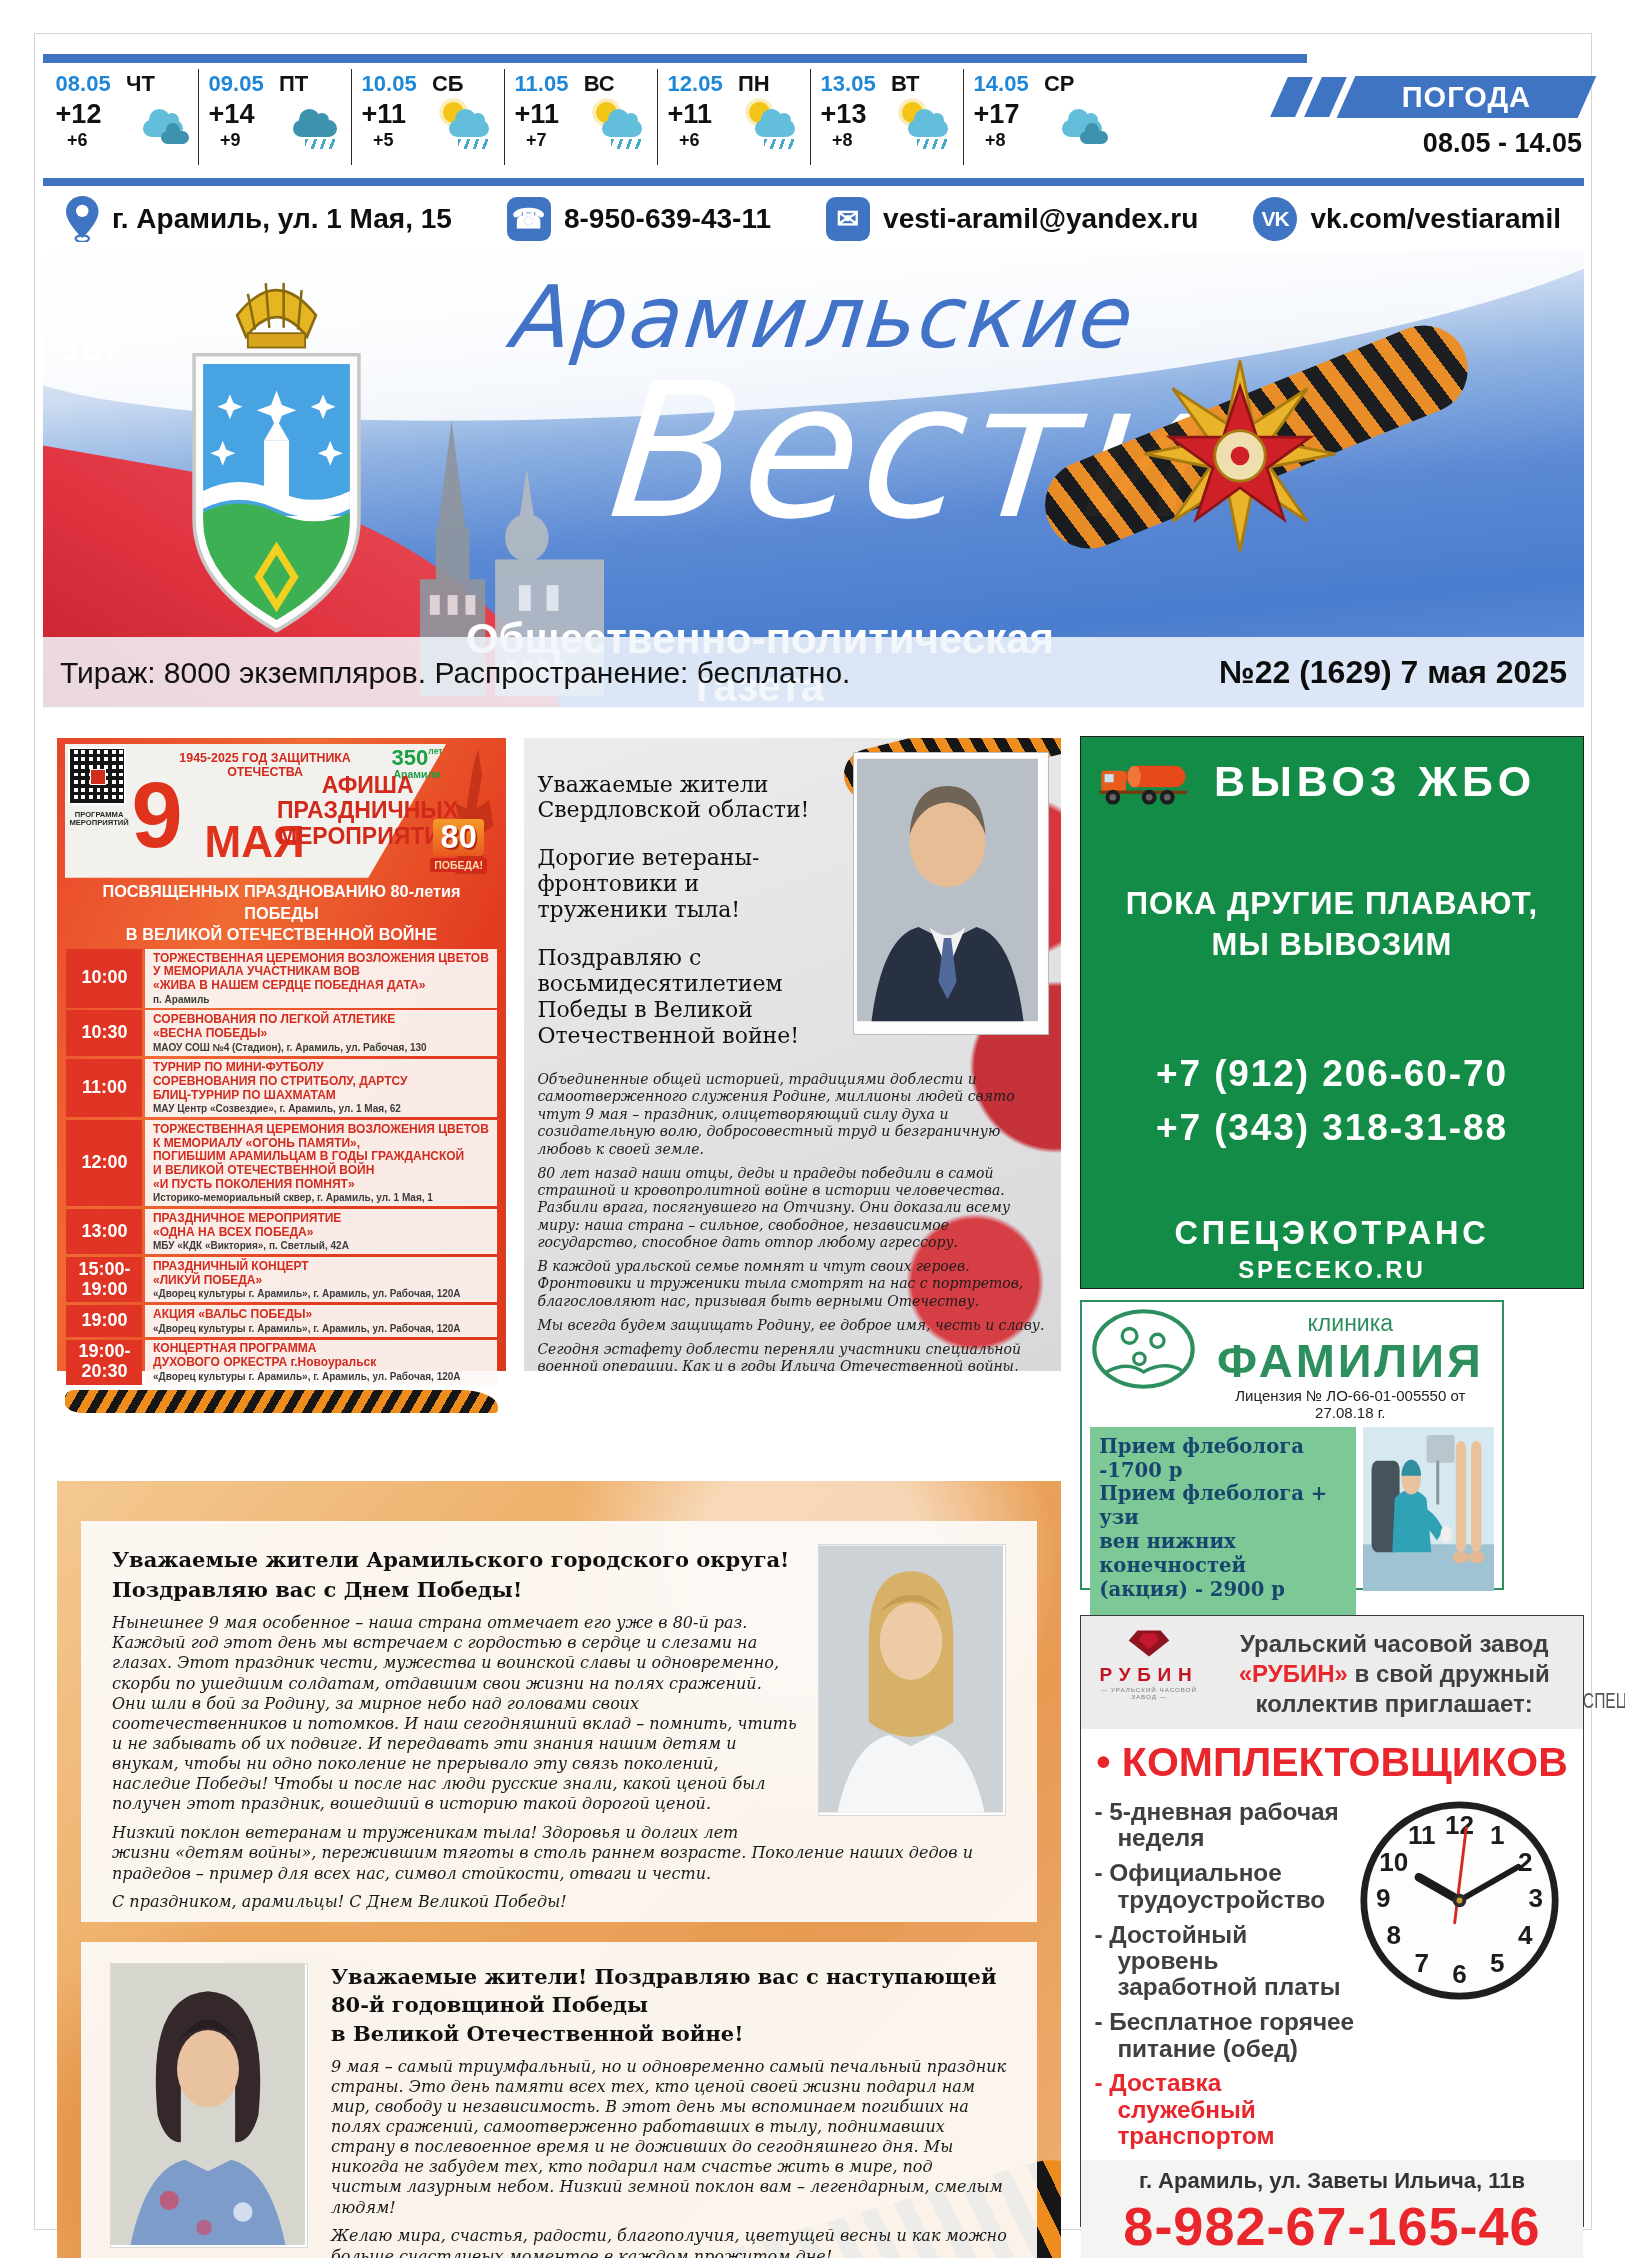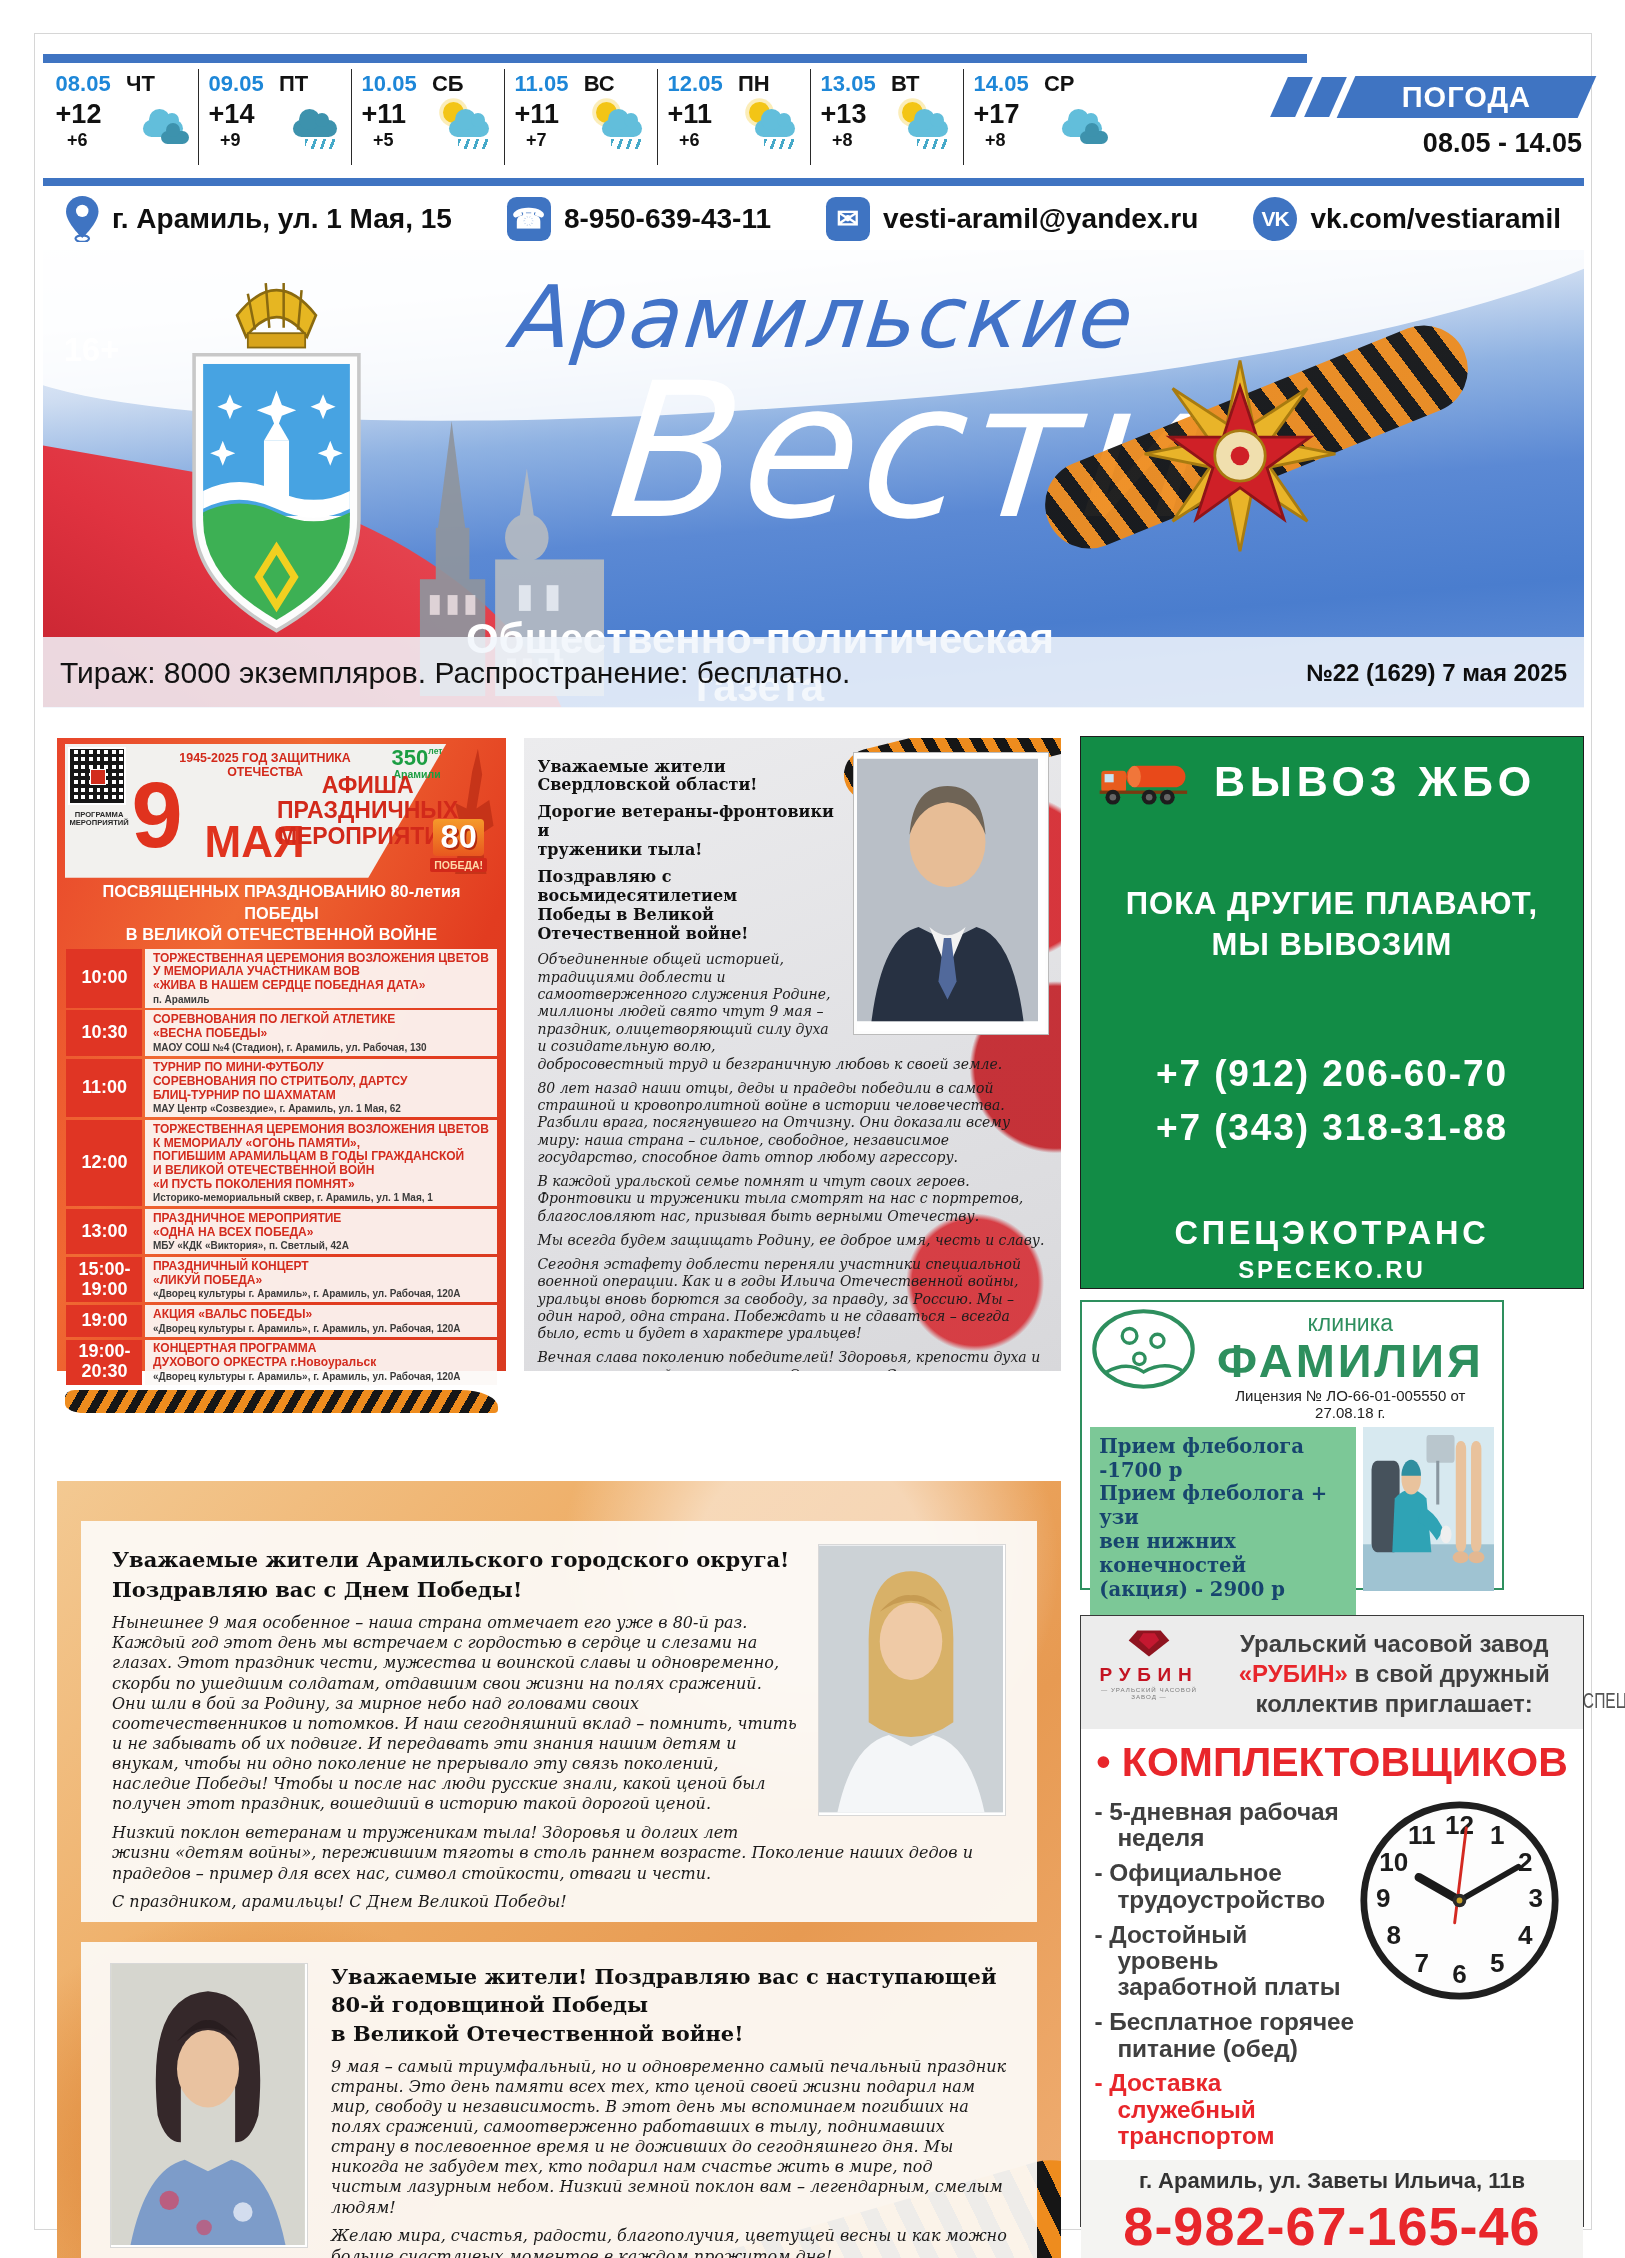--- a/index.html
+++ b/index.html
@@ -72,21 +72,21 @@
   .ribbon{position:absolute;right:103px;top:143px;width:449px;height:88px;border-radius:44px;
           background:repeating-linear-gradient(75deg,#ee8c1e 0 14.3px,#161616 14.3px 29px);
           transform:rotate(-22deg);opacity:.95;}
   .order{position:absolute;right:241px;top:103px;}
 
   
   .tirage{position:absolute;left:43px;top:637px;width:1541px;height:71px;
           background:rgba(241,246,252,.86);display:flex;align-items:center;
           justify-content:space-between;padding:0 17px;box-sizing:border-box;}
   .tirage .tl{font-size:30px;color:#121212;}
-  .tirage .tr{font-size:24px;font-weight:bold;color:#0d0d0d;}
+  .tirage .tr{font-size:32px;font-weight:bold;color:#0d0d0d;}
 
   
   .poster{position:absolute;left:57px;top:738px;width:449px;height:633px;box-sizing:border-box;
           background:linear-gradient(115deg,#e8452a 0%,#f06a33 35%,#e23c20 70%,#d93a20 100%);
           padding:5.7px 7.6px 0 7.6px;}
   .phead{position:relative;height:134px;}
   .ppanel{position:absolute;inset:0;background:#f2f1ee;
           clip-path:polygon(0 0,88% 0,70% 100%,0 100%);}
   .qr{position:absolute;left:5.7px;top:5.7px;width:54px;height:54px;background:
       repeating-linear-gradient(0deg,#151515 0 3.8px,transparent 3.8px 7.6px),
@@ -126,22 +126,22 @@
            overflow:hidden;padding:11.5px 13.4px;
            background:
              radial-gradient(circle at 92% 22%,rgba(213,35,42,.9) 0 76px,transparent 82px),
              radial-gradient(circle at 99% 52%,rgba(194,31,38,.9) 0 81px,transparent 86px),
              radial-gradient(circle at 84% 86%,rgba(213,35,42,.85) 0 63px,transparent 69px),
              linear-gradient(160deg,#ececee,#e0e0e3 60%,#d8d8db);}
   .aribbon{position:absolute;right:-29px;top:-13.4px;width:249px;height:52px;border-radius:26px;
            background:repeating-linear-gradient(75deg,#ee8c1e 0 10.5px,#161616 10.5px 21px);transform:rotate(-14deg);}
   .aphoto{float:right;width:188px;height:275px;margin:3.8px 0 9.6px 13.4px;background:#fff;
           border:3.8px solid #fdfdfd;box-shadow:0 0 0 1px #bbb;position:relative;z-index:2;}
-  .ah{font-family:"DejaVu Serif",serif;font-weight:bold;font-size:16px;line-height:1.18;
-      color:#101010;margin:8px 0;}
+  .ah{font-family:"DejaVu Serif",serif;font-weight:normal;font-size:22px;line-height:1.18;
+      color:#101010;margin:22px 0;}
   .ap{font-family:"DejaVu Serif",serif;font-style:italic;font-size:14px;line-height:1.24;
       color:#1c1c1c;margin:6.7px 0;}
 
   
   .zhbo{position:absolute;left:1080px;top:736px;width:504px;height:553px;box-sizing:border-box;
         background:#128c46;border:1.9px solid #1d1d1d;padding:15.3px 17px;color:#fff;}
   .zhead{display:flex;align-items:center;gap:17px;}
   .ztitle{font-weight:bold;font-size:43px;letter-spacing:4.8px;}
   .zslogan{margin-top:73px;text-align:center;font-weight:bold;font-size:31px;line-height:1.3;letter-spacing:1px;}
   .zphones{margin-top:82px;font-weight:bold;font-size:37px;letter-spacing:1.9px;line-height:1.45;text-align:center;}

